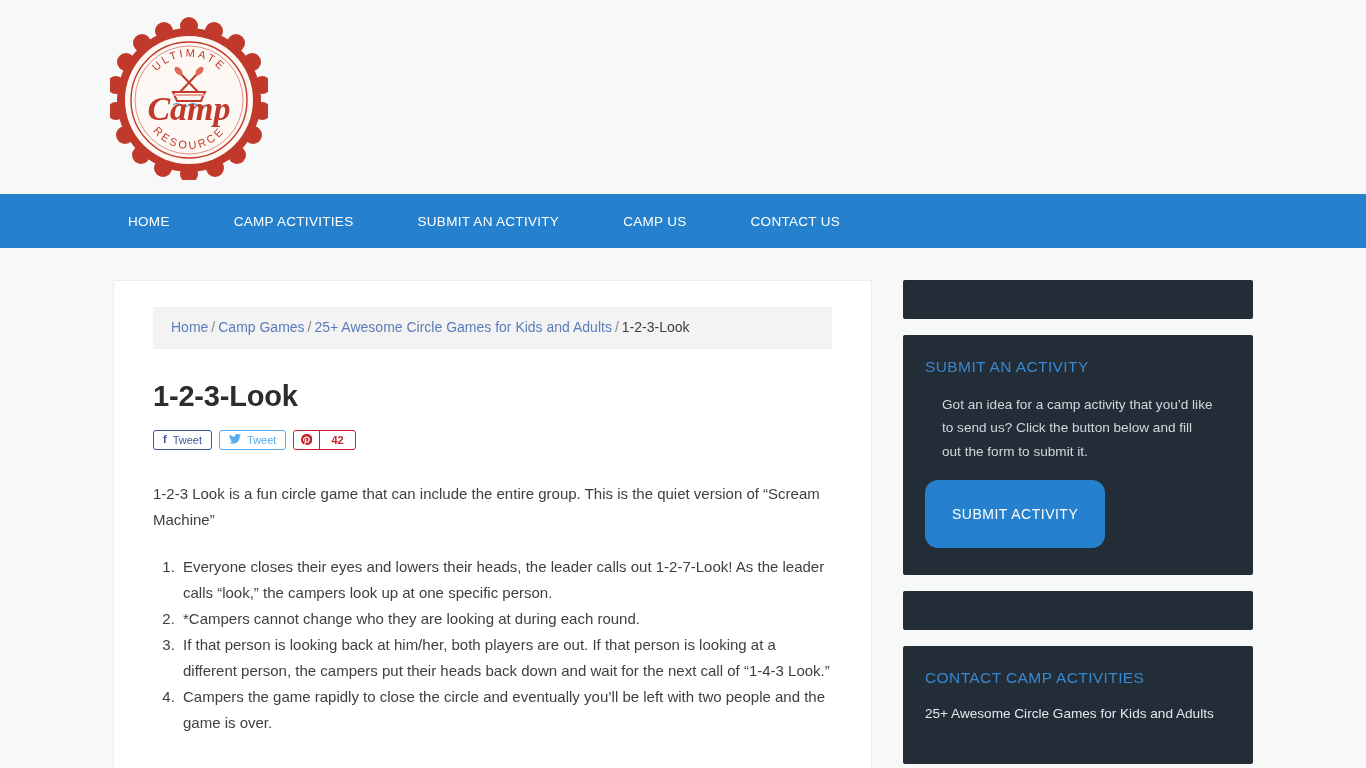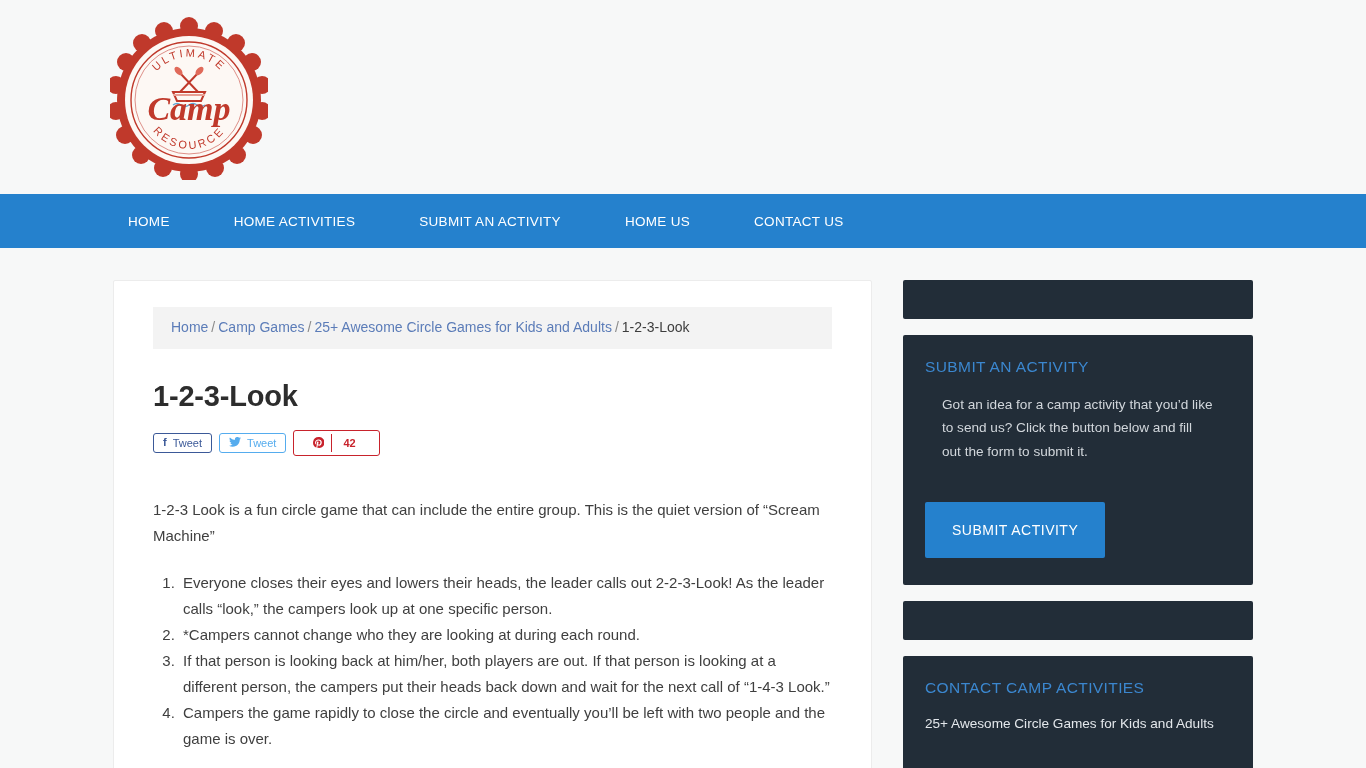--- a/index.html
+++ b/index.html
@@ -103,37 +103,37 @@
     font-size: 11px;
     background: #ffffff;
     cursor: pointer;
     overflow: hidden;
   }
   .share-fb { border: 1px solid #3b5998; color: #3b5998; padding: 0 9px; gap: 6px; }
   .share-tw { border: 1px solid #55acee; color: #55acee; padding: 0 9px; gap: 6px; }
   .share-pin {
     border: 1px solid #c8232c;
     color: #c8232c;
-    padding: 12px;
+    padding: 0;
     justify-content: space-between;
   }
   .share-pin .pin-ico {
     padding: 0 7px;
     display: flex; align-items: center; height: 18px;
     border-right: 1px solid #c8232c;
   }
   .share-pin .pin-count {
     padding: 0 11px;
     display: flex; align-items: center; height: 18px;
     font-weight: bold;
   }
   .share-icon-glyph { font-weight: bold; font-size: 11px; line-height: 1; }
 
   
-  .entry-body { margin-top: 41px; }
+  .entry-body { margin-top: 31px; }
   .entry-body p {
     font-size: 15px;
     color: #3f3f3f;
     line-height: 1.73;
     margin: 0 0 22px 0;
   }
   .entry-body ol {
     margin: 0;
     padding-left: 26px;
     font-size: 15px;
@@ -158,28 +158,27 @@
     font-weight: normal;
   }
   .widget-text {
     color: #d2d7dc;
     font-size: 13.6px;
     line-height: 1.72;
     margin: 17px;
   }
   .submit-activity-btn {
     display: inline-block;
-    margin-top: 22px;
     background: #2581cd;
     color: #ffffff;
     font-size: 14px;
     letter-spacing: 0.5px;
-    padding: 20px 27px;
+    padding: 26px 27px;
     border: none;
-    border-radius: 2px;
+    border-radius: 13px;
     cursor: pointer;
     font-family: "Liberation Sans", sans-serif;
   }
   .related-list { list-style: none; margin: 0; padding: 0; }
   .related-list li { margin-bottom: 12px; }
   .related-list a {
     color: #e3e7eb;
     font-size: 13.6px;
     text-decoration: none;
     line-height: 1.5;
@@ -244,23 +243,23 @@
         <text font-size="11" fill="#c0392b" letter-spacing="2.6" font-family="Liberation Sans, sans-serif">
           <textPath href="#arcBot" startOffset="50%" text-anchor="middle">RESOURCE</textPath>
         </text>
       </g>
     </svg>
   </div>
 </header>
 
 <nav class="main-nav">
   <a class="nav-item">HOME</a>
-  <a class="nav-item">HOME ACTIVITIES</a>
+  <a class="nav-item">CAMP ACTIVITIES</a>
   <a class="nav-item">SUBMIT AN ACTIVITY</a>
-  <a class="nav-item">HOME US</a>
+  <a class="nav-item">CAMP US</a>
   <a class="nav-item">CONTACT US</a>
 </nav>
 
 <div class="page-wrap">
 
   <main class="content-card">
 
     <div class="breadcrumb">
       <a>Home</a><span class="sep">/</span><a>Camp Games</a><span class="sep">/</span><a>25+ Awesome Circle Games for Kids and Adults</a><span class="sep">/</span><span class="current">1-2-3-Look</span>
     </div>
@@ -286,21 +285,21 @@
               <path d="M12 0a12 12 0 0 0-4.4 23.1 11.5 11.5 0 0 1 .1-3.4c.2-.8 1.3-5.5 1.3-5.5a4 4 0 0 1-.3-1.6c0-1.5.9-2.7 2-2.7.9 0 1.4.7 1.4 1.5 0 1-.6 2.4-.9 3.7-.3 1.1.6 2 1.6 2 2 0 3.4-2.5 3.4-5.5 0-2.3-1.5-4-4.3-4a5 5 0 0 0-5.2 5 3 3 0 0 0 .7 2.1c.2.2.2.3.1.5l-.2.9c-.1.3-.3.4-.6.2-1.5-.6-2.2-2.3-2.2-4.2 0-3.1 2.6-6.8 7.8-6.8 4.2 0 6.9 3 6.9 6.2 0 4.3-2.4 7.5-5.9 7.5a3.1 3.1 0 0 1-2.6-1.4l-.7 2.8a12.4 12.4 0 0 1-1.2 2.7A12 12 0 1 0 12 0z"></path>
             </svg>
         </span>
         <span class="pin-count">42</span>
       </div>
     </div>
 
     <div class="entry-body">
       <p>1-2-3 Look is a fun circle game that can include the entire group. This is the quiet version of “Scream Machine”</p>
       <ol>
-        <li>Everyone closes their eyes and lowers their heads, the leader calls out 2-2-3-Look! As the leader calls “look,” the campers look up at one specific person.</li>
+        <li>Everyone closes their eyes and lowers their heads, the leader calls out 1-2-7-Look! As the leader calls “look,” the campers look up at one specific person.</li>
         <li>*Campers cannot change who they are looking at during each round.</li>
         <li>If that person is looking back at him/her, both players are out. If that person is looking at a different person, the campers put their heads back down and wait for the next call of “1-4-3 Look.”</li>
         <li>Campers the game rapidly to close the circle and eventually you’ll be left with two people and the game is over.</li>
       </ol>
     </div>
   </main>
 
   <aside class="sidebar">
 
     <div class="widget widget-blank"></div>

